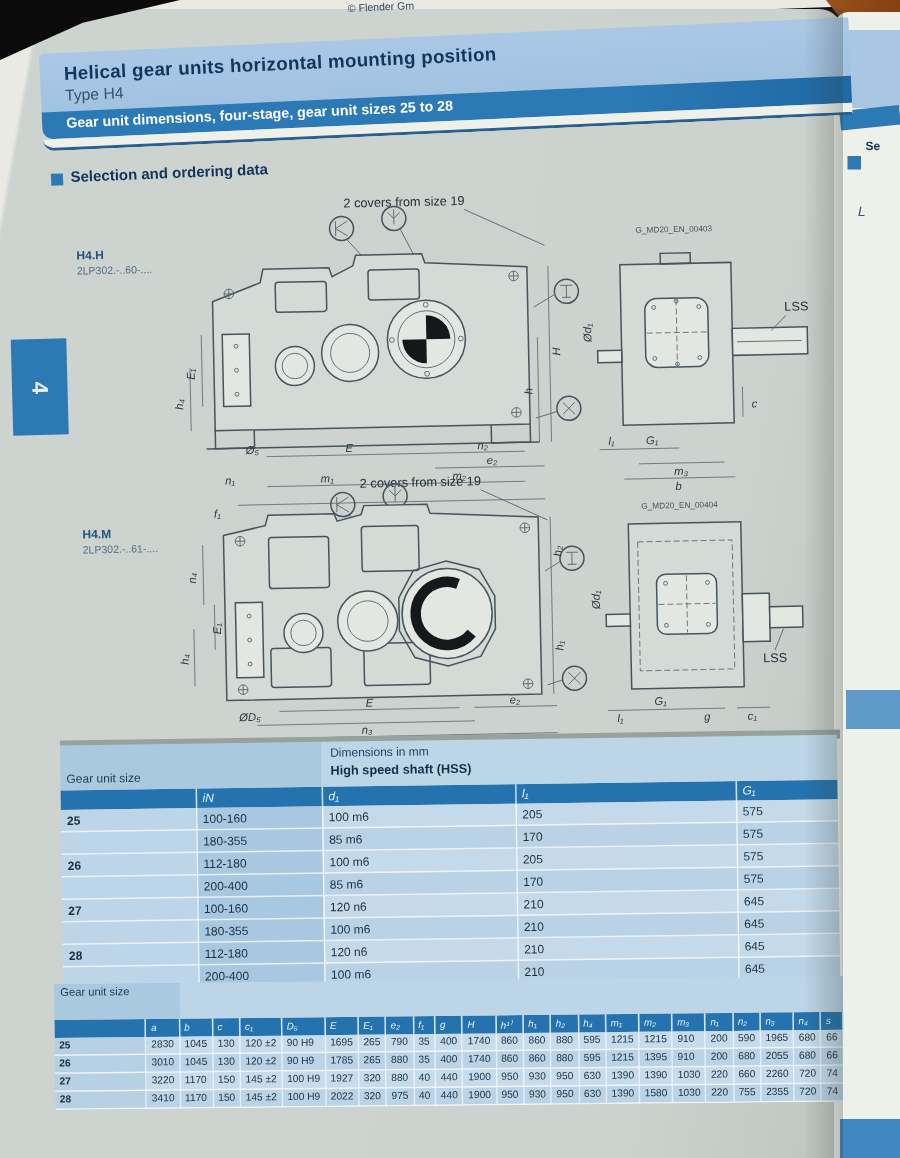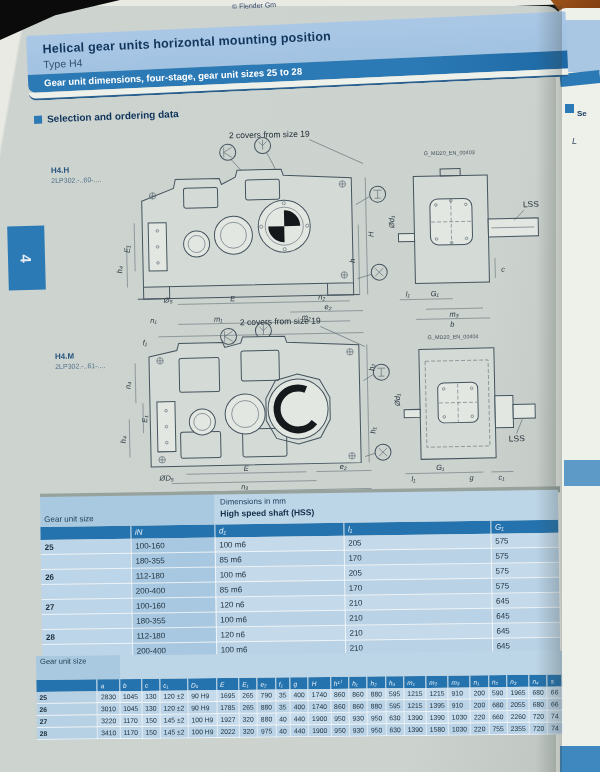--- a/index.html
+++ b/index.html
@@ -10,21 +10,21 @@
   .wood{position:absolute;right:0;top:0;width:95px;height:85px;
         background:linear-gradient(125deg,#b06624 0%,#8a4413 55%,#6f340c 100%);
         clip-path:polygon(48% 0,100% 0,100% 100%,78% 42%);}
   .black-corner{position:absolute;left:0;top:0;width:120px;height:40px;background:#0b0b0b;
         clip-path:polygon(0 0,100% 0,46% 38%,0 100%);}
   .next-page{position:absolute;right:0;top:8px;width:44px;height:764px;background:#eef0ea;
         border-top-left-radius:10px;}
   .np-band1{position:absolute;left:6px;top:12px;width:38px;height:52px;background:#a9c7e3;}
   .np-swoosh{position:absolute;left:4px;top:64px;width:40px;height:13px;background:#2b79b5;transform:rotate(-6deg);}
   .np-sq{position:absolute;left:9px;top:96px;width:9px;height:9px;background:#2b79b5;}
-  .np-snip1{position:absolute;left:21px;top:101px;font-size:8px;font-weight:bold;color:#14375c;}
+  .np-snip1{position:absolute;left:21px;top:85px;font-size:8px;font-weight:bold;color:#14375c;}
   .np-snip2{position:absolute;left:16px;top:128px;font-size:9px;font-style:italic;color:#3c5068;}
   .np-band2{position:absolute;left:8px;top:452px;width:36px;height:26px;background:#5e9ac8;}
   .np-band3{position:absolute;left:4px;bottom:0;width:40px;height:26px;background:#3f87bf;}
 
   
   .page{position:absolute;left:0;top:6px;width:562px;height:766px;
         background:linear-gradient(100deg,#e9eae4 0px,#e9eae4 24px,#cdd3ce 27px,#ccd2cd 78%,#bfc6c1 100%);
         border-top-right-radius:16px;}
   .page-top-edge{position:absolute;left:0;top:0;width:600px;height:24px;background:#e9eae4;
         transform:rotate(-2deg);transform-origin:left center;}

